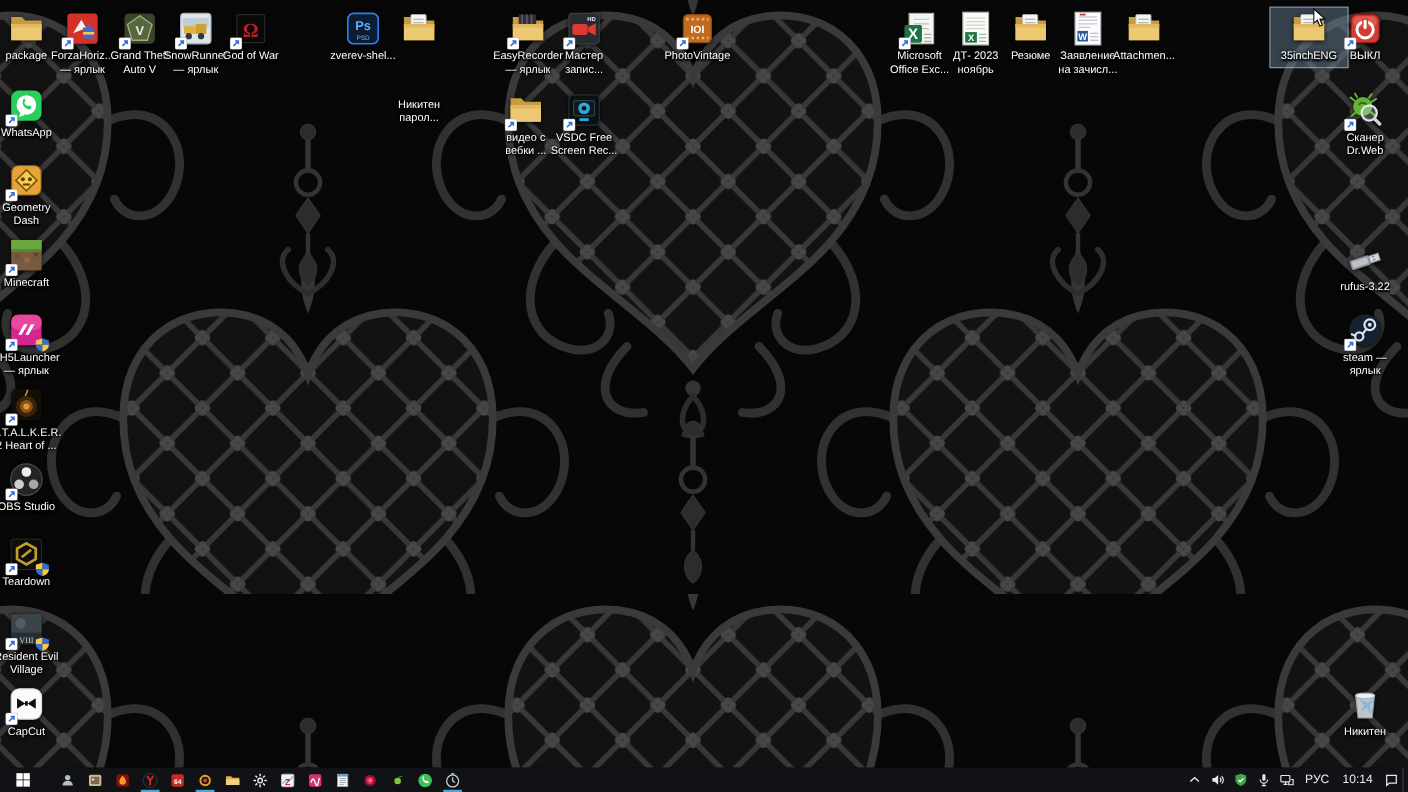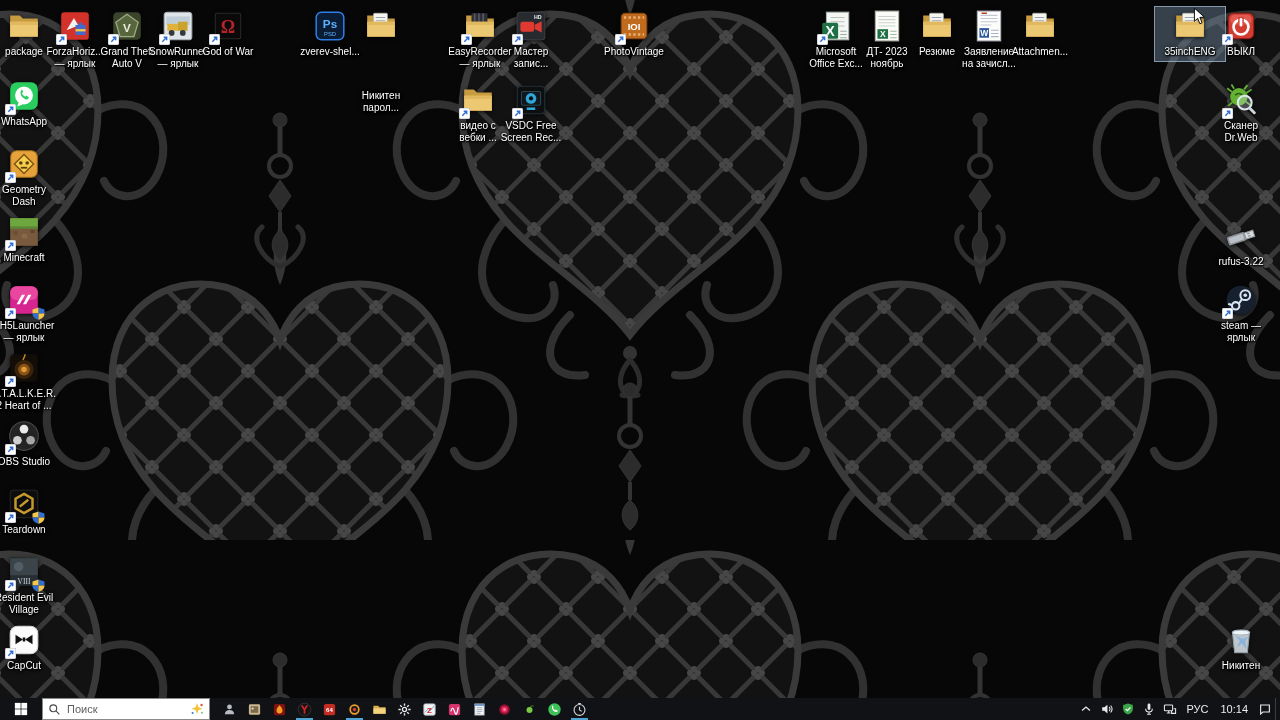--- a/index.html
+++ b/index.html
@@ -603,33 +603,20 @@
 
   <div class="taskbar">
     <button class="start">
       <svg viewBox="0 0 16 16">
         <rect x="1" y="1" width="6.6" height="6.6" fill="#fff"></rect>
         <rect x="8.4" y="1" width="6.6" height="6.6" fill="#fff"></rect>
         <rect x="1" y="8.4" width="6.6" height="6.6" fill="#fff"></rect>
         <rect x="8.4" y="8.4" width="6.6" height="6.6" fill="#fff"></rect>
       </svg>
     </button>
-    <div class="searchbox">
-      <svg width="13" height="13" viewBox="0 0 16 16">
-        <circle cx="6.5" cy="6.5" r="4.2" fill="none" stroke="#4a4a4a" stroke-width="1.4"></circle>
-        <path d="M9.8 9.8 L14 14" stroke="#4a4a4a" stroke-width="1.4"></path>
-      </svg>
-      <input placeholder="Поиск" style="">
-      <svg width="14" height="14" viewBox="0 0 16 16">
-        <path d="M8 1.2 L9.6 6 L14.4 7.6 L9.6 9.2 L8 14 L6.4 9.2 L1.6 7.6 L6.4 6 Z" fill="#f2c233"></path>
-        <circle cx="13.2" cy="3.4" r="1.4" fill="#e2563a"></circle>
-        <circle cx="3" cy="12.6" r="1.2" fill="#3a78d8"></circle>
-        <circle cx="13.6" cy="12.2" r="1" fill="#58b368"></circle>
-      </svg>
-    </div>
     <div class="pinned" id="pinned">
         <div class="tb-icon">
           <svg viewBox="0 0 16 16">
             <circle cx="8" cy="5.2" r="2.6" fill="#b7bcc2"></circle>
    <path d="M3 13 c0-3 2.2-4.6 5-4.6 s5 1.6 5 4.6 z" fill="#b7bcc2"></path>
           </svg>
         </div>
         <div class="tb-icon">
           <svg viewBox="0 0 16 16">
             <rect x="2" y="2.5" width="12" height="11" rx="1.5" fill="#cbb892"></rect>

